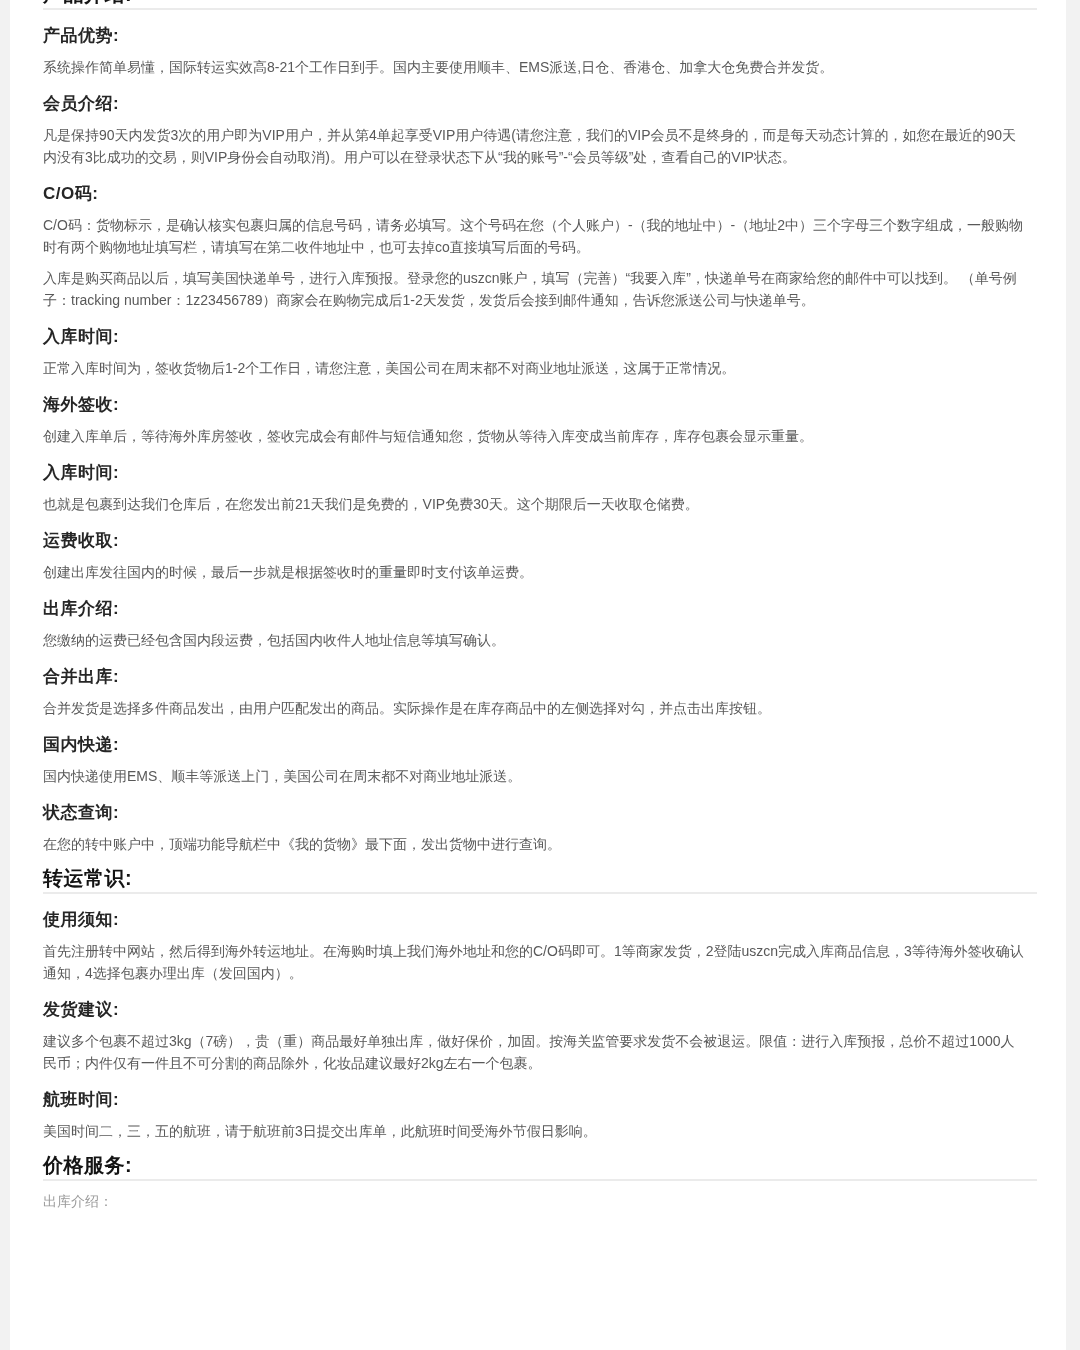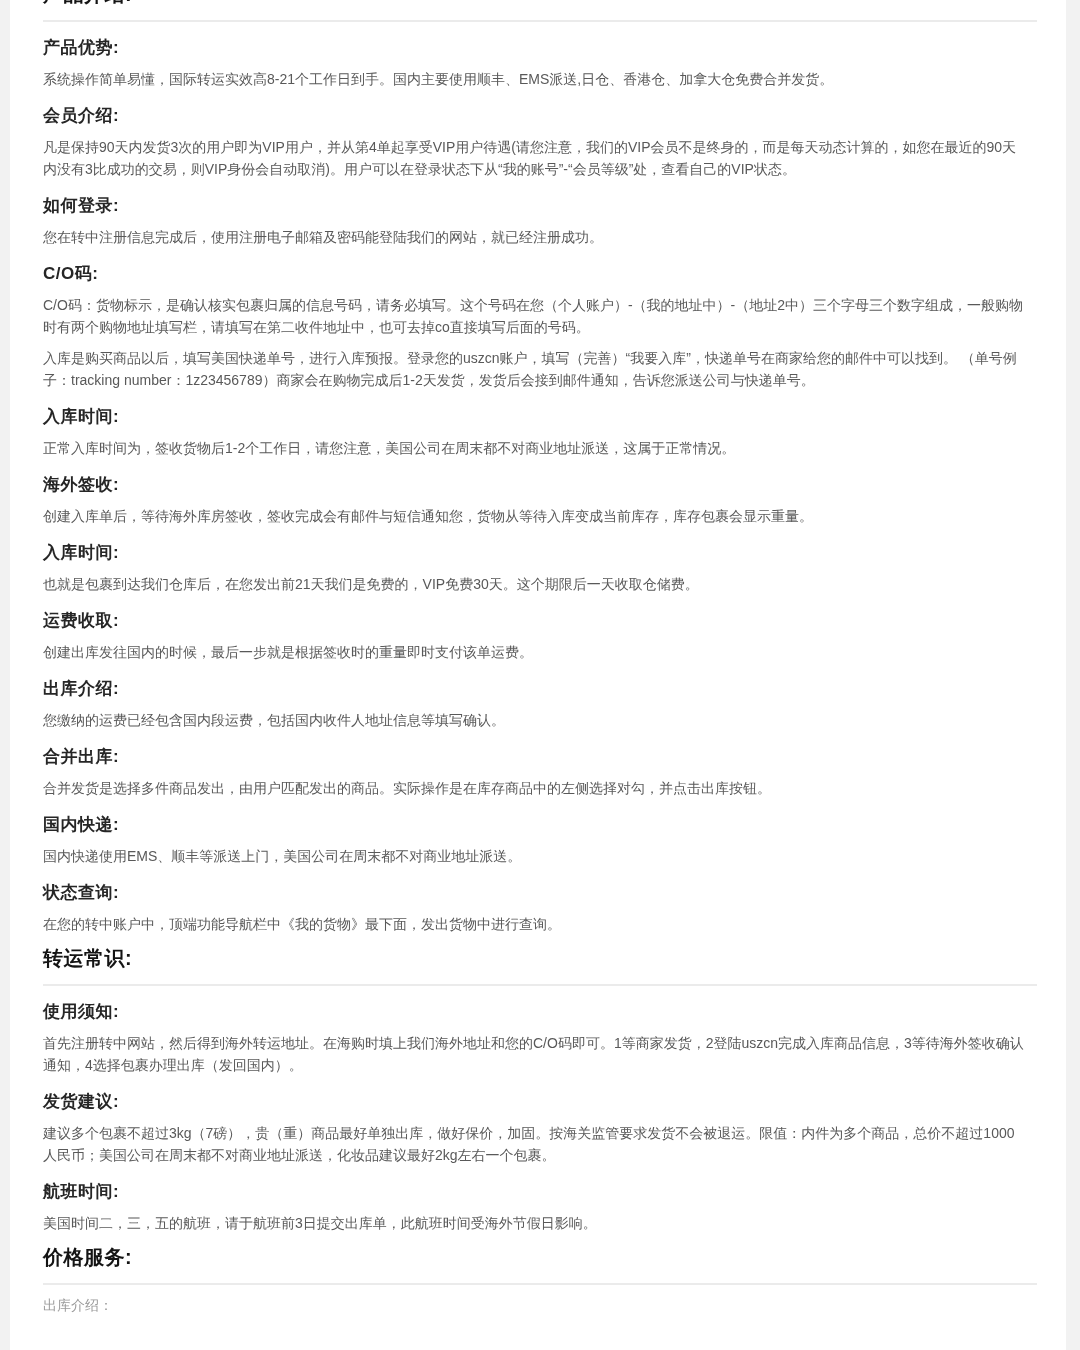--- a/index.html
+++ b/index.html
@@ -16,21 +16,21 @@
     min-height: 1350px;
     padding: 0 29px 40px 33px;
     overflow: hidden;
   }
   h2.major {
     font-size: 20px;
     line-height: 27px;
     font-weight: 700;
     color: #141414;
     letter-spacing: 0.5px;
-    padding-bottom: 12px;
+    padding-bottom: 0;
     border-bottom: 2px solid #ebebeb;
     margin: 10px 0 0 0;
   }
   h2.major.clipped {
     margin-top: -19px; 
   }
   h3.sub {
     font-size: 17px;
     line-height: 23px;
     font-weight: 700;
@@ -58,24 +58,20 @@
   <section>
     <h3 class="sub">产品优势:</h3>
     <p class="body">系统操作简单易懂，国际转运实效高8-21个工作日到手。国内主要使用顺丰、EMS派送,日仓、香港仓、加拿大仓免费合并发货。</p>
   </section>
 
   <section>
     <h3 class="sub">会员介绍:</h3>
     <p class="body">凡是保持90天内发货3次的用户即为VIP用户，并从第4单起享受VIP用户待遇(请您注意，我们的VIP会员不是终身的，而是每天动态计算的，如您在最近的90天内没有3比成功的交易，则VIP身份会自动取消)。用户可以在登录状态下从“我的账号”-“会员等级”处，查看自己的VIP状态。</p>
   </section>
 
-  <section>
-    <h3 class="sub">如何登录:</h3>
-    <p class="body">您在转中注册信息完成后，使用注册电子邮箱及密码能登陆我们的网站，就已经注册成功。</p>
-  </section>
 
   <section>
     <h3 class="sub">C/O码:</h3>
     <p class="body">C/O码：货物标示，是确认核实包裹归属的信息号码，请务必填写。这个号码在您（个人账户）-（我的地址中）-（地址2中）三个字母三个数字组成，一般购物时有两个购物地址填写栏，请填写在第二收件地址中，也可去掉co直接填写后面的号码。</p>
   </section>
 
   <section>
     <p class="body">入库是购买商品以后，填写美国快递单号，进行入库预报。登录您的uszcn账户，填写（完善）“我要入库”，快递单号在商家给您的邮件中可以找到。 （单号例子：tracking number：1z23456789）商家会在购物完成后1-2天发货，发货后会接到邮件通知，告诉您派送公司与快递单号。</p>
   </section>
 
@@ -121,21 +117,21 @@
 
   <h2 class="major">转运常识:</h2>
 
   <section>
     <h3 class="sub">使用须知:</h3>
     <p class="body">首先注册转中网站，然后得到海外转运地址。在海购时填上我们海外地址和您的C/O码即可。1等商家发货，2登陆uszcn完成入库商品信息，3等待海外签收确认通知，4选择包裹办理出库（发回国内）。</p>
   </section>
 
   <section>
     <h3 class="sub">发货建议:</h3>
-    <p class="body">建议多个包裹不超过3kg（7磅），贵（重）商品最好单独出库，做好保价，加固。按海关监管要求发货不会被退运。限值：内件为多个商品，总价不超过1000人民币；美国公司在周末都不对商业地址派送，化妆品建议最好2kg左右一个包裹。</p>
+    <p class="body">建议多个包裹不超过3kg（7磅），贵（重）商品最好单独出库，做好保价，加固。按海关监管要求发货不会被退运。限值：进行入库预报，总价不超过1000人民币；内件仅有一件且不可分割的商品除外，化妆品建议最好2kg左右一个包裹。</p>
   </section>
 
   <section>
     <h3 class="sub">航班时间:</h3>
     <p class="body">美国时间二，三，五的航班，请于航班前3日提交出库单，此航班时间受海外节假日影响。</p>
   </section>
 
   <h2 class="major">价格服务:</h2>
 
   <p class="body muted">出库介绍：</p>

